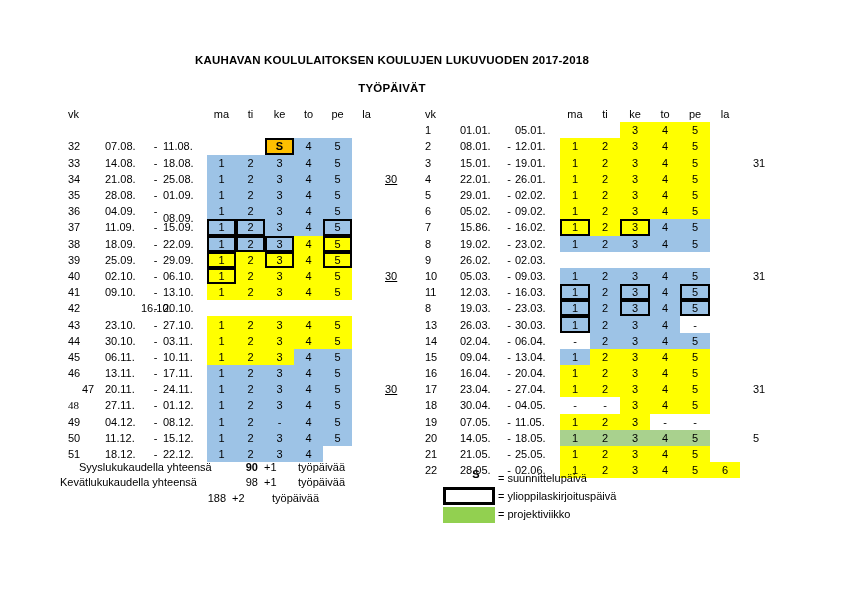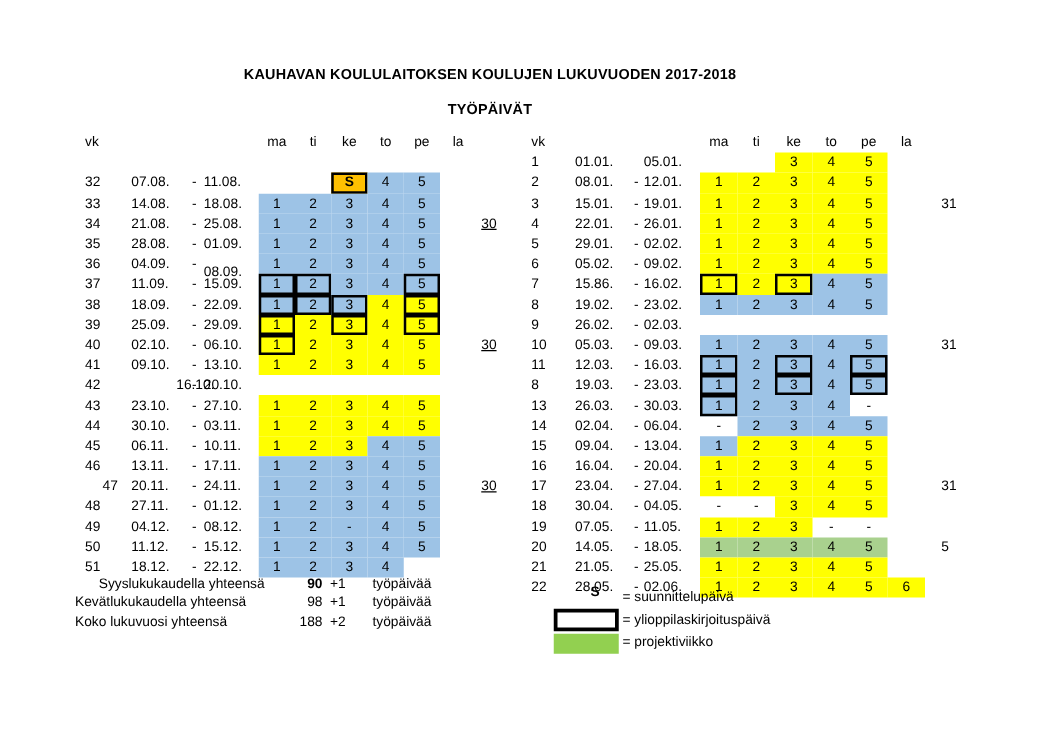--- a/index.html
+++ b/index.html
@@ -188,21 +188,21 @@
     <div class="jl" style="grid-area: 18 / 1; margin-left: 14px;">47</div>
     <div class="jl" style="grid-area: 18 / 2;">20.11.</div>
     <div class="jc" style="grid-area: 18 / 3;">-</div>
     <div class="jl" style="grid-area: 18 / 4;">24.11.</div>
     <div class="jc" style="grid-area: 18 / 5; background: rgb(157, 195, 230);">1</div>
     <div class="jc" style="grid-area: 18 / 6; background: rgb(157, 195, 230);">2</div>
     <div class="jc" style="grid-area: 18 / 7; background: rgb(157, 195, 230);">3</div>
     <div class="jc" style="grid-area: 18 / 8; background: rgb(157, 195, 230);">4</div>
     <div class="jc" style="grid-area: 18 / 9; background: rgb(157, 195, 230);">5</div>
     <div class="jl count" style="grid-area: 18 / 11;">30</div>
-    <div class="jl" style="grid-area: 19 / 1;">48</div>
+    <div class="jl" style="grid-area: 19 / 1; font-family: Liberation Serif, serif;">48</div>
     <div class="jl" style="grid-area: 19 / 2;">27.11.</div>
     <div class="jc" style="grid-area: 19 / 3;">-</div>
     <div class="jl" style="grid-area: 19 / 4;">01.12.</div>
     <div class="jc" style="grid-area: 19 / 5; background: rgb(157, 195, 230);">1</div>
     <div class="jc" style="grid-area: 19 / 6; background: rgb(157, 195, 230);">2</div>
     <div class="jc" style="grid-area: 19 / 7; background: rgb(157, 195, 230);">3</div>
     <div class="jc" style="grid-area: 19 / 8; background: rgb(157, 195, 230);">4</div>
     <div class="jc" style="grid-area: 19 / 9; background: rgb(157, 195, 230);">5</div>
     <div class="jl" style="grid-area: 20 / 1;">49</div>
     <div class="jl" style="grid-area: 20 / 2;">04.12.</div>
@@ -439,21 +439,20 @@
 
 <div class="summary" id="summary-block">
     <div class="sum-label" style="grid-row: 1; margin-left: 19px;">Syyslukukaudella yhteensä</div>
     <div class="sum-val" style="grid-row: 1; font-weight: bold;">90</div>
     <div class="sum-extra" style="grid-row: 1;">+1</div>
     <div class="sum-unit" style="grid-row: 1;">työpäivää</div>
     <div class="sum-label" style="grid-row: 2;">Kevätlukukaudella yhteensä</div>
     <div class="sum-val" style="grid-row: 2;">98</div>
     <div class="sum-extra" style="grid-row: 2;">+1</div>
     <div class="sum-unit" style="grid-row: 2;">työpäivää</div>
-    <div class="sum-label" style="grid-row: 3;">Koko lukuvuosi yhteensä</div>
     <div class="sum-val" style="grid-row: 3;">188</div>
     <div class="sum-extra" style="grid-row: 3;">+2</div>
     <div class="sum-unit" style="grid-row: 3;">työpäivää</div>
   </div>
 
 <div class="legend-s">S</div>
 <div class="legend-label lbl-1">= suunnittelupäivä</div>
 <div class="swatch-exam"></div>
 <div class="legend-label lbl-2">= ylioppilaskirjoituspäivä</div>
 <div class="swatch-project" id="swatch-project" style="background: rgb(146, 208, 80);"></div>

